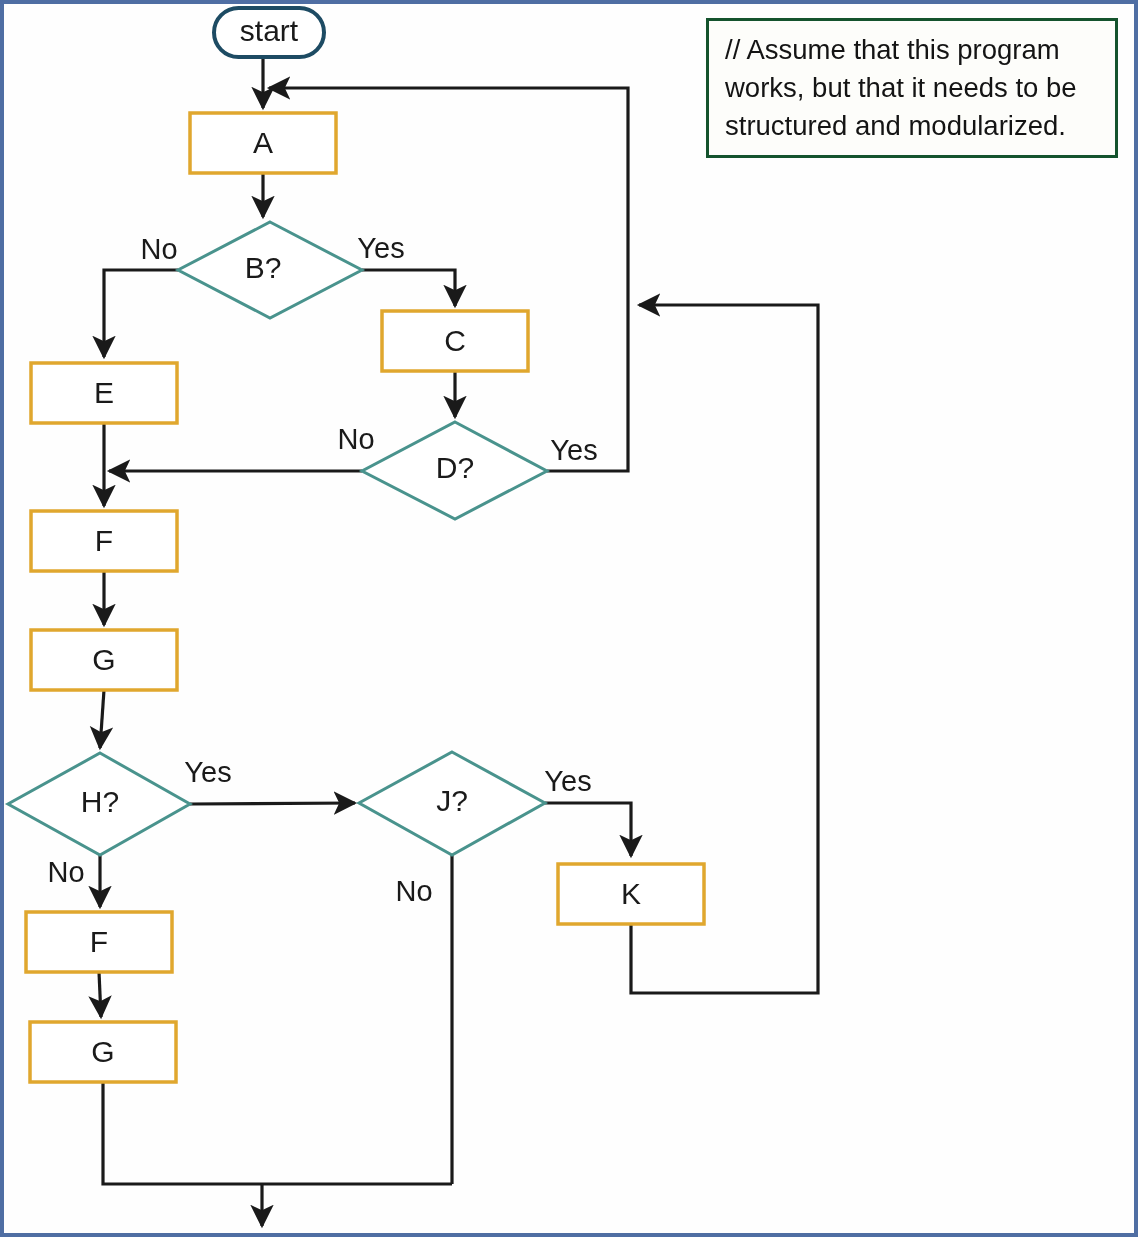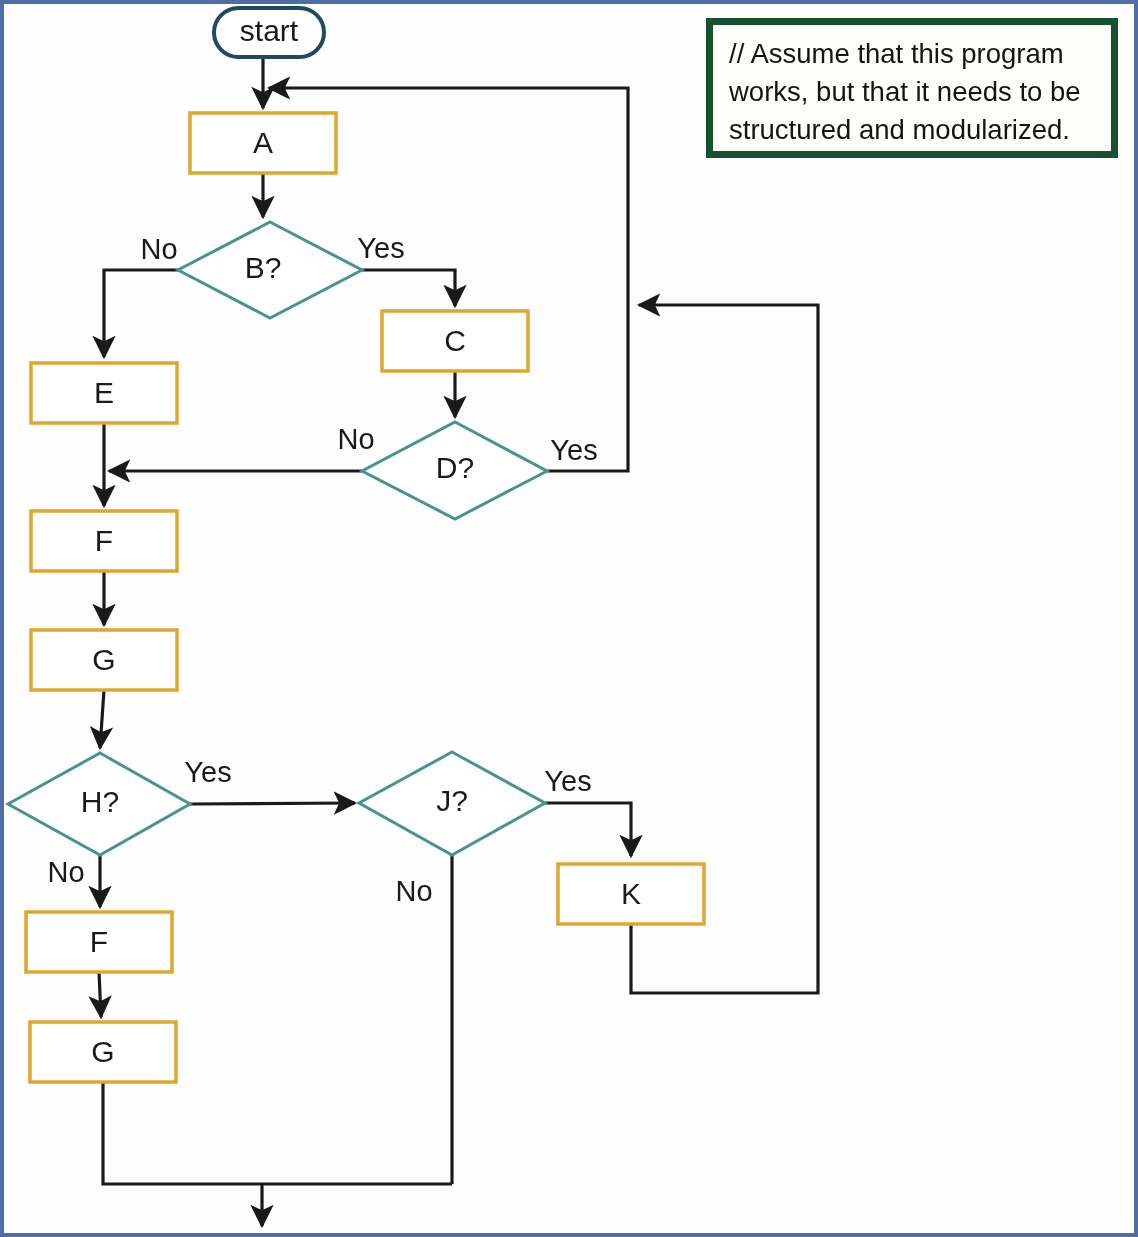--- a/index.html
+++ b/index.html
@@ -71,21 +71,21 @@
     stroke-linejoin: miter;
     stroke-linecap: butt;
   }
   #comment-box {
     position: absolute;
     left: 706px;
     top: 18px;
     width: 412px;
     height: 140px;
     box-sizing: border-box;
-    border: 7px solid #14532d;
+    border: 3px solid #14532d;
     background: #fdfdfa;
     padding: 10px 14px 10px 16px;
   }
   #comment-text {
     font-family: "Liberation Sans", sans-serif;
     font-size: 27.5px;
     line-height: 38px;
     color: #141414;
     white-space: pre-line;
   }

